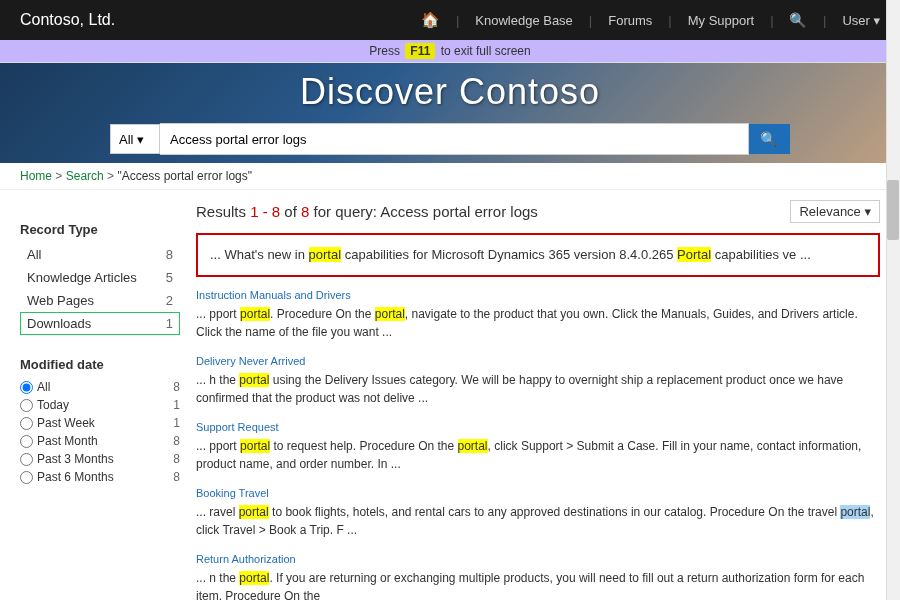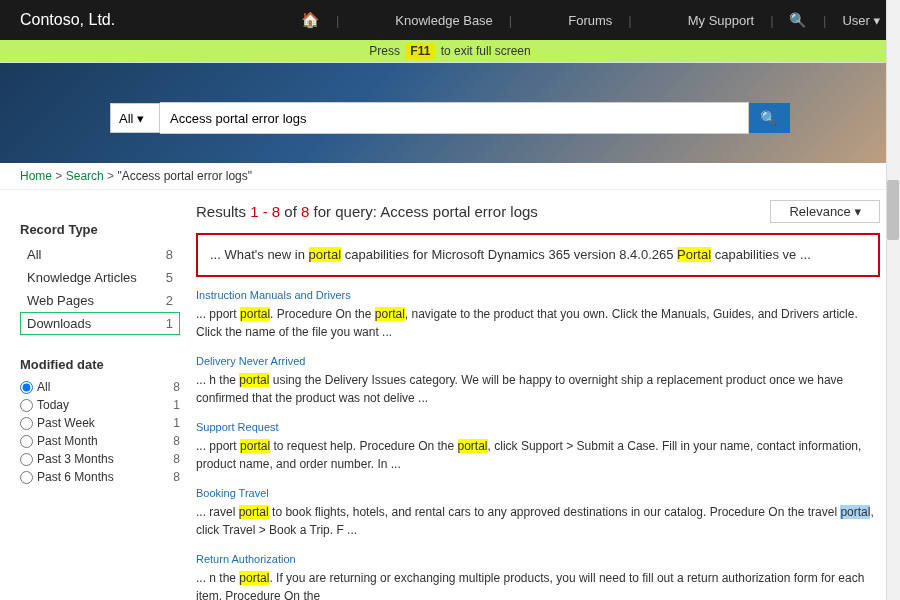--- a/index.html
+++ b/index.html
@@ -12,29 +12,29 @@
     .top-nav {
       background: #1a1a1a;
       color: white;
       display: flex;
       align-items: center;
       padding: 4px 20px;
       height: 40px;
       gap: 16px;
     }
     .top-nav .brand { font-size: 16px; font-weight: 300; color: white; margin-right: auto; }
-    .top-nav a { color: #ccc; text-decoration: none; font-size: 13px; margin-left: 40px; }
+    .top-nav a { color: #ccc; text-decoration: none; font-size: 13px; }
     .top-nav .nav-divider { color: #555; }
     .top-nav .home-icon { font-size: 15px; color: #ccc; }
     .top-nav .search-icon-nav { color: #ccc; font-size: 14px; }
     .top-nav .user-area { color: #ccc; font-size: 13px; display: flex; align-items: center; gap: 4px; }
 
     
     .f11-bar {
-      background: #bef264;
+      background: #c4b5fd;
       text-align: center;
       padding: 4px 0;
       font-size: 12px;
       color: #333;
       border-bottom: 1px solid #ddd;
     }
     .f11-bar .key-badge {
       background: #e8e800;
       color: #333;
       padding: 1px 5px;
@@ -169,21 +169,21 @@
     }
     .results-title { font-size: 15px; color: #333; }
     .results-title .highlight { color: #c00; }
     .sort-dropdown {
       display: flex;
       align-items: center;
       gap: 4px;
       font-size: 13px;
       color: #333;
       border: 1px solid #ccc;
-      padding: 3px 18px;
+      padding: 3px 8px;
       cursor: pointer;
       background: white;
     }
 
     
     .result-highlighted {
       border: 2px solid #c00;
       padding: 10px 12px;
       margin-bottom: 12px;
       font-size: 13px;
@@ -235,20 +235,21 @@
     <span class="search-icon-nav">🔍</span>
     <span class="nav-divider">|</span>
     <span class="user-area">User ▾</span>
   </div>
 
   <div class="f11-bar">
     <span>Press </span><span class="key-badge">F11</span><span> to exit full screen</span>
   </div>
 
   <div class="hero">
+    <div class="hero-title">Discover Contoso</div>
     <div class="hero-search">
       <div class="search-type">All ▾</div>
       <input type="text" value="Access portal error logs" style="">
       <button class="search-btn">🔍</button>
     </div>
   </div>
 
   <div class="breadcrumb-bar">
     <a>Home</a>
     <span> &gt; </span>

